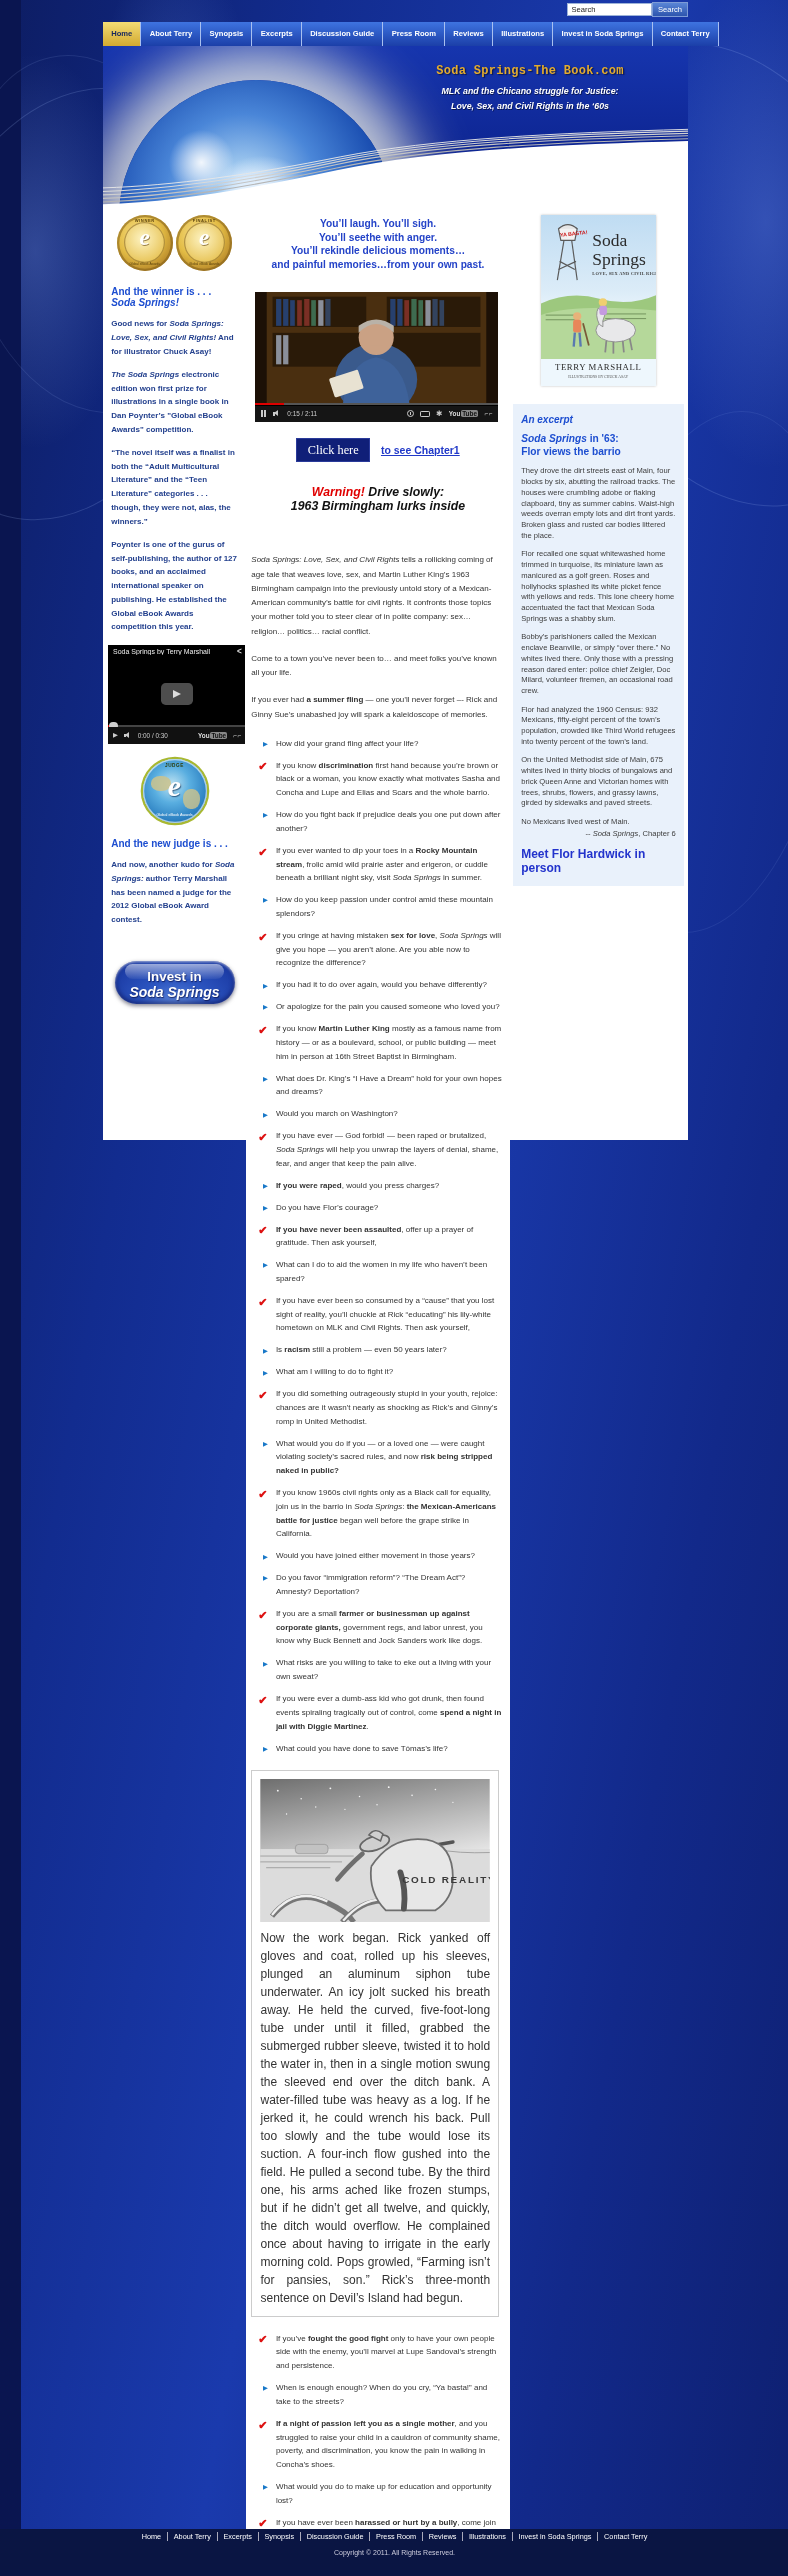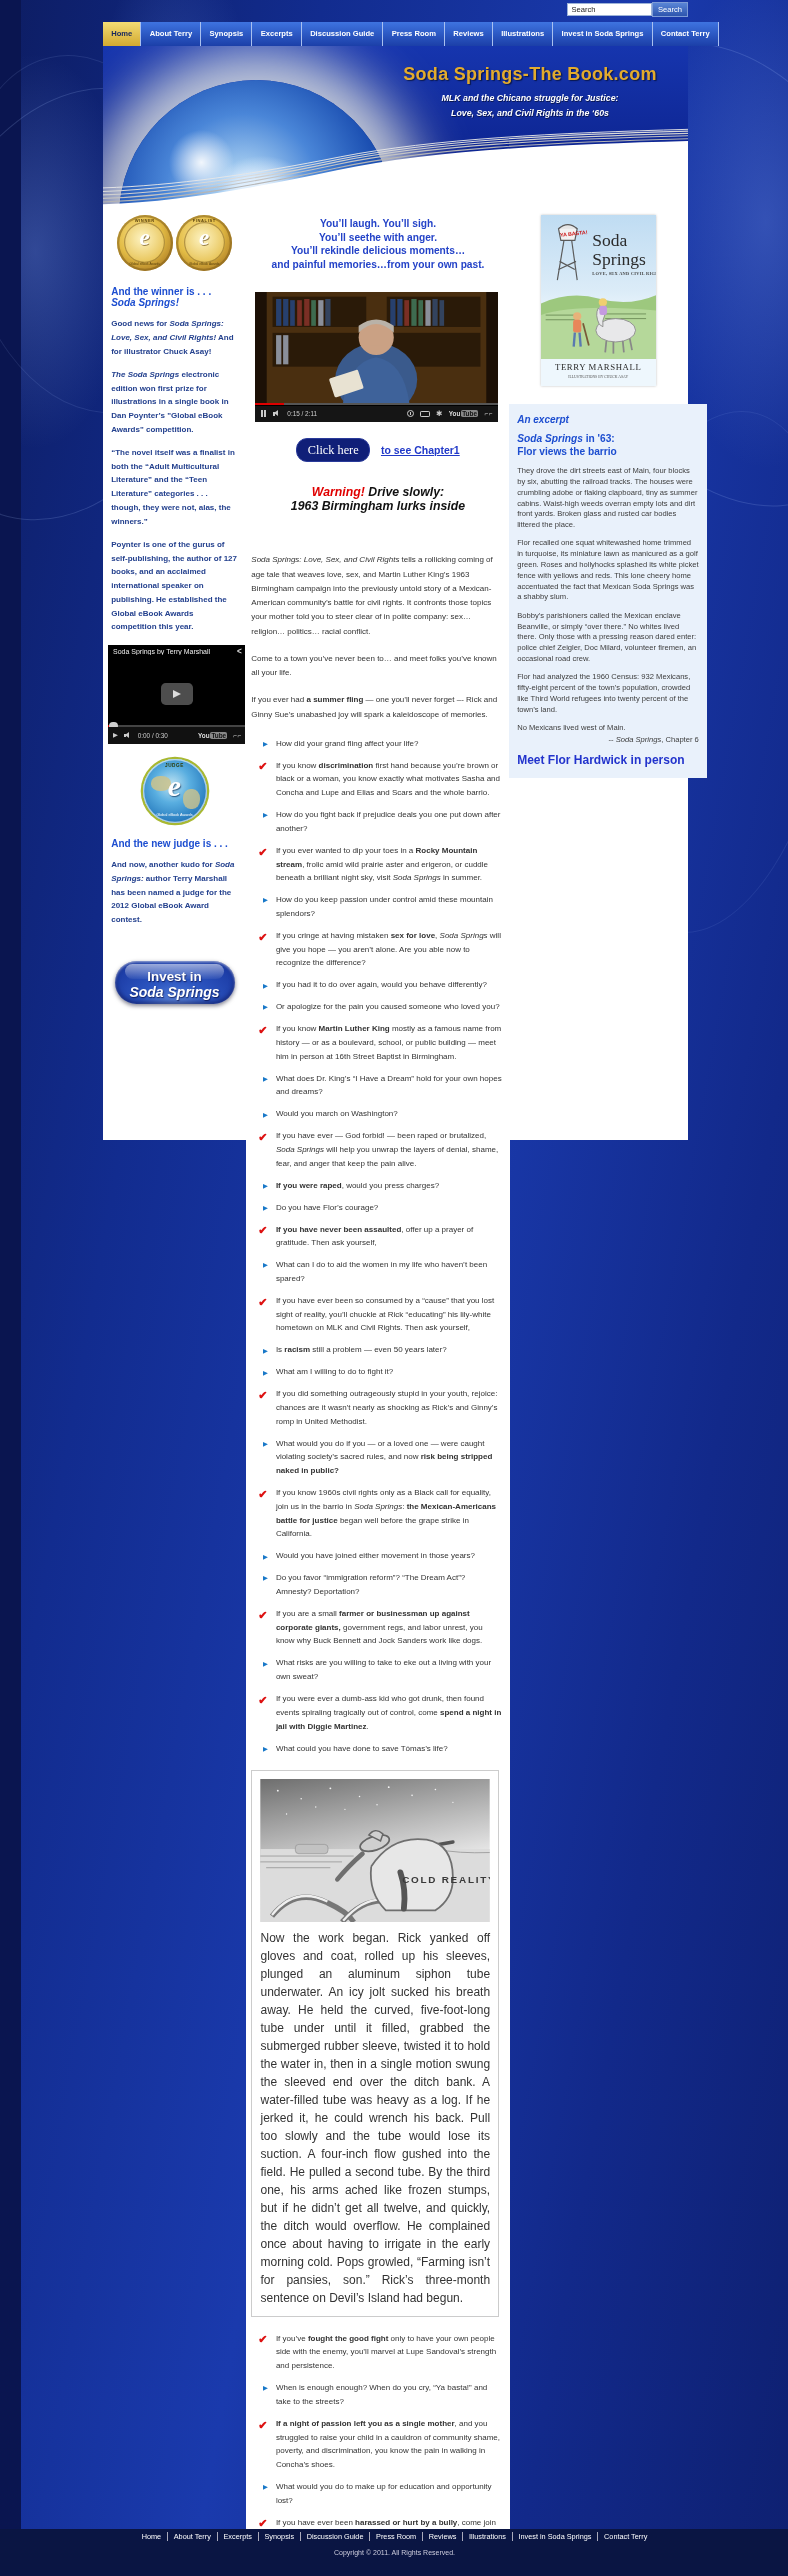--- a/index.html
+++ b/index.html
@@ -41,21 +41,21 @@
   .globe { position:absolute; left:16.4px; top:34px; width:275px; height:275px; border-radius:50%;
     background:
       radial-gradient(circle at 30% 30%, rgba(255,255,255,.9) 0%, rgba(255,255,255,0) 12%),
       radial-gradient(ellipse 53px 35px at 38% 62%, rgba(110,170,70,.95), rgba(110,170,70,0) 70%),
       radial-gradient(ellipse 41px 53px at 60% 72%, rgba(150,170,90,.9), rgba(150,170,90,0) 70%),
       radial-gradient(ellipse 64px 41px at 52% 38%, rgba(235,245,255,.95), rgba(235,245,255,0) 70%),
       radial-gradient(ellipse 35px 23.4px at 70% 55%, rgba(120,180,80,.85), rgba(120,180,80,0) 70%),
       radial-gradient(circle at 45% 40%, #dceeff 0%, #9cc6ee 12%, #4a86d8 34%, #1c50b2 60%, #0d2f86 85%);
     box-shadow:0 0 53px 32px rgba(255,255,235,.75); }
   .banner-text { position:absolute; left:275px; top:17.5px; width:304px; text-align:center; }
-  .banner-title { font-family:Liberation Sans, sans-serif; font-weight:bold; font-size:18px; color:#e3ab2d;
+  .banner-title { font-family:Liberation Mono, monospace; font-weight:bold; font-size:12px; color:#e3ab2d;
     text-shadow:1.2px 1.2px 1.2px rgba(0,0,0,.55); letter-spacing:0.3px; }
   .banner-sub { margin-top:8.2px; color:#fff; font-style:italic; font-weight:bold; font-size:8.8px; text-shadow:0.6px 0.6px 0.6px rgba(0,0,0,.5); }
   .banner-sub2 { margin-top:5.8px; color:#fff; font-style:italic; font-weight:bold; font-size:8.8px; text-shadow:0.6px 0.6px 0.6px rgba(0,0,0,.5); }
   .swoosh { position:absolute; left:0; bottom:0; width:585px; height:82px; }
 
   
   .col { position:absolute; background:#fff; }
   .col-left  { left:103px; top:209px; width:143px;  height:931px; }
   .col-center{ left:246px; top:209px; width:264px;  height:2320px; }
   .col-right { left:509px; top:209px; width:179px;  height:931px; }
@@ -117,21 +117,21 @@
   .pause-icon { display:inline-block; width:5.8px; height:7px; border-left:2.3px solid #ccc; border-right:2.3px solid #ccc; }
   .spk { position:relative; display:inline-block; width:8.2px; height:7px; }
   .spk:before { content:""; position:absolute; left:0; top:1.8px; width:2.3px; height:3.5px; background:#ccc; }
   .spk:after { content:""; position:absolute; left:1.2px; top:0; border-right:4.1px solid #ccc; border-top:3.5px solid transparent; border-bottom:3.5px solid transparent; }
   .cc-icon { display:inline-block; width:9.4px; height:6.4px; border:0.9px solid #ccc; border-radius:1.2px; }
   .clock-icon { display:inline-block; width:7px; height:7px; border:0.9px solid #ccc; border-radius:50%; position:relative; }
   .clock-icon:after { content:""; position:absolute; left:2.3px; top:1.2px; width:0.9px; height:2.3px; background:#ccc; }
   .gear-icon { color:#ccc; font-size:7.6px; }
   .click-row { margin-top:16.4px; text-align:center; }
   .click-btn { display:inline-block; vertical-align:middle; background:#101f78; color:#fff; font-family:"Liberation Serif",serif;
-    font-size:12.3px; padding:3.5px 10.5px; border-radius:11px; border:0.6px solid #2a3a9a; cursor:pointer; }
+    font-size:12.3px; padding:3.5px 10.5px; border-radius:0; border:0.6px solid #2a3a9a; cursor:pointer; }
   .chapter-link { display:inline-block; vertical-align:middle; margin-left:8.2px; color:#2038c8; font-weight:bold; font-size:10.5px; text-decoration:underline; cursor:pointer; }
   .warning { text-align:center; margin-top:23px; font-weight:bold; font-style:italic; font-size:12.3px; color:#111; }
   .warning .red { color:#e00000; }
   .mc-pad { padding:0 8.2px 0 5.3px; }
   .mc-p { color:#333; font-size:8px; line-height:1.78; margin-top:13px; }
   .mc-p:first-child { margin-top:0; }
   .mc-paras { margin-top:40px; }
   .checklist { list-style:none; margin-top:15px; }
   .checklist li { position:relative; padding-left:24.6px; margin-bottom:8.2px; color:#333; font-size:8px; line-height:1.72; }
   .mk { position:absolute; left:7px; top:0; }
@@ -147,21 +147,21 @@
   .read-title { color:#24418e; font-weight:bold; font-style:italic; font-size:8.8px; margin-top:5.3px; }
   .read-btns { display:flex; justify-content:center; gap:5.8px; margin-top:5.3px; }
   .read-btn { width:99px; height:23.4px; border:none; cursor:pointer; position:relative; text-align:left; padding-left:27px;
     background:linear-gradient(180deg,#4a79d8 0%, #2d58b8 45%, #142f80 100%); color:#fff; font-weight:bold; font-style:italic; font-size:9.4px; font-family:"Liberation Sans",sans-serif; }
   .read-btn:before { content:""; position:absolute; left:10.5px; top:7px; border-left:7px solid #9cc0f0; border-top:4.7px solid transparent; border-bottom:4.7px solid transparent; }
 
   
   .cover { position:relative; width:115px; height:171px; margin:5.8px auto 0 auto; overflow:hidden;
     background:linear-gradient(180deg,#bfdcf2 0%, #dcecf8 45%, #eef7fd 60%); box-shadow:0 0 2.3px rgba(0,0,0,.25); }
   .cover svg { position:absolute; left:0; top:0; width:100%; height:100%; }
-  .excerpt-box { margin:18.7px auto 0 auto; width:198px; background:#e9f1fb; padding:9.4px 8.2px 10.5px 8.2px; }
+  .excerpt-box { margin:18.7px auto 0 auto; width:171px; background:#e9f1fb; padding:9.4px 8.2px 10.5px 8.2px; }
   .ex-label { color:#1d4ed0; font-weight:bold; font-style:italic; font-size:10px; }
   .ex-h { color:#1d4ed0; font-weight:bold; font-size:10.2px; margin-top:8.2px; line-height:1.25; }
   .ex-p { color:#3c3c3c; font-size:7.6px; line-height:1.42; margin-top:7.6px; }
   .ex-attr { color:#3c3c3c; font-size:7.6px; text-align:right; margin-top:1.2px; }
   .ex-link { color:#2233cc; font-weight:bold; font-size:12px; margin-top:9.4px; cursor:pointer; }
 
   
   .footer { position:absolute; left:0; top:2529px; width:789px; height:47px; background:#0a1543; text-align:center; }
   .footer-links { margin-top:1px; }
   .footer-link { color:#fff; font-size:7.3px; padding:0 5.8px; border-right:0.6px solid #aab; cursor:pointer; }
@@ -528,20 +528,21 @@
     <div class="ex-label">An excerpt</div>
     <div class="ex-h">
       <span><span class="i">Soda Springs</span><span> in '63:</span></span><br>
       <span>Flor views the barrio</span>
     </div>
     <div>
         <p class="ex-p">They drove the dirt streets east of Main, four blocks by six, abutting the railroad tracks. The houses were crumbling adobe or flaking clapboard, tiny as summer cabins. Waist-high weeds overran empty lots and dirt front yards. Broken glass and rusted car bodies littered the place.</p>
         <p class="ex-p">Flor recalled one squat whitewashed home trimmed in turquoise, its miniature lawn as manicured as a golf green. Roses and hollyhocks splashed its white picket fence with yellows and reds. This lone cheery home accentuated the fact that Mexican Soda Springs was a shabby slum.</p>
         <p class="ex-p">Bobby’s parishioners called the Mexican enclave Beanville, or simply “over there.” No whites lived there. Only those with a pressing reason dared enter: police chief Zeigler, Doc Milard, volunteer firemen, an occasional road crew.</p>
         <p class="ex-p">Flor had analyzed the 1960 Census: 932 Mexicans, fifty-eight percent of the town’s population, crowded like Third World refugees into twenty percent of the town’s land.</p>
+        <p class="ex-p">On the United Methodist side of Main, 675 whites lived in thirty blocks of bungalows and brick Queen Anne and Victorian homes with trees, shrubs, flowers, and grassy lawns, girded by sidewalks and paved streets.</p>
         <p class="ex-p">No Mexicans lived west of Main.</p>
       </div>
     <div class="ex-attr"><span>-- </span><span class="i">Soda Springs</span><span>, Chapter 6</span></div>
     <div class="ex-link">Meet Flor Hardwick in person</div>
   </div>
 </aside>
 
 <footer class="footer">
   <div class="footer-links"><span class="footer-link">Home</span><span class="footer-link">About Terry</span><span class="footer-link">Excerpts</span><span class="footer-link">Synopsis</span><span class="footer-link">Discussion Guide</span><span class="footer-link">Press Room</span><span class="footer-link">Reviews</span><span class="footer-link">Illustrations</span><span class="footer-link">Invest in Soda Springs</span><span class="footer-link">Contact Terry</span></div>
   <div class="footer-copy">Copyright © 2011. All Rights Reserved.</div>

